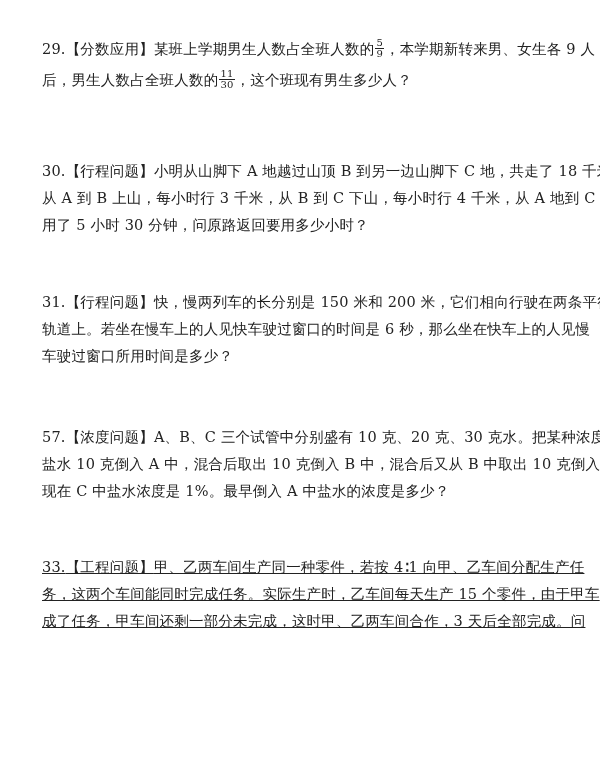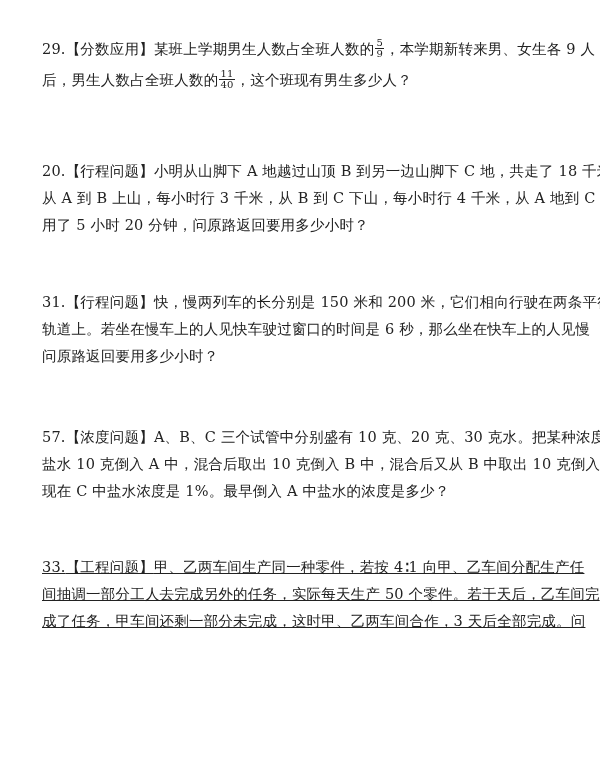--- a/index.html
+++ b/index.html
@@ -59,49 +59,49 @@
 </head>
 <body>
 
 <div class="page">
 
   <div class="problem" style="top:36px;">
     <span class="line">
       <span>29.</span><span class="bracket-tag">【分数应用】</span><span>某班上学期男生人数占全班人数的</span><span class="frac"><span class="num">5</span><span class="den">9</span></span><span>，本学期新转来男、女生各 9 人</span>
     </span>
     <span class="line" style="margin-top:4px;">
-      <span>后，男生人数占全班人数的</span><span class="frac"><span class="num">11</span><span class="den">40</span></span><span>，这个班现有男生多少人？</span>
+      <span>后，男生人数占全班人数的</span><span class="frac"><span class="num">11</span><span class="den">30</span></span><span>，这个班现有男生多少人？</span>
     </span>
   </div>
 
   <div class="problem" style="top:158px;">
     <span class="line">
-      <span>20.</span><span class="bracket-tag">【行程问题】</span><span>小明从山脚下 A 地越过山顶 B 到另一边山脚下 C 地，共走了 18 千米，</span>
+      <span>30.</span><span class="bracket-tag">【行程问题】</span><span>小明从山脚下 A 地越过山顶 B 到另一边山脚下 C 地，共走了 18 千米，</span>
     </span>
     <span class="line">从 A 到 B 上山，每小时行 3 千米，从 B 到 C 下山，每小时行 4 千米，从 A 地到 C 地共</span>
-    <span class="line">用了 5 小时 20 分钟，问原路返回要用多少小时？</span>
+    <span class="line">用了 5 小时 30 分钟，问原路返回要用多少小时？</span>
   </div>
 
   <div class="problem" style="top:289px;">
     <span class="line">
       <span>31.</span><span class="bracket-tag">【行程问题】</span><span>快，慢两列车的长分别是 150 米和 200 米，它们相向行驶在两条平行</span>
     </span>
     <span class="line">轨道上。若坐在慢车上的人见快车驶过窗口的时间是 6 秒，那么坐在快车上的人见慢</span>
-    <span class="line">问原路返回要用多少小时？</span>
+    <span class="line">车驶过窗口所用时间是多少？</span>
   </div>
 
   <div class="problem" style="top:424px;">
     <span class="line">
       <span>57.</span><span class="bracket-tag">【浓度问题】</span><span>A、B、C 三个试管中分别盛有 10 克、20 克、30 克水。把某种浓度的</span>
     </span>
     <span class="line">盐水 10 克倒入 A 中，混合后取出 10 克倒入 B 中，混合后又从 B 中取出 10 克倒入 C 中，</span>
     <span class="line">现在 C 中盐水浓度是 1%。最早倒入 A 中盐水的浓度是多少？</span>
   </div>
 
   <div class="problem" style="top:554px;text-decoration:underline;">
     <span class="line">
       <span>33.</span><span class="bracket-tag">【工程问题】</span><span>甲、乙两车间生产同一种零件，若按 4∶1 向甲、乙车间分配生产任</span>
     </span>
-    <span class="line">间抽调一部分工人去完成另外的任务，实际每天生产 50 个零件。若干天后，乙车间完</span>
+    <span class="line">务，这两个车间能同时完成任务。实际生产时，乙车间每天生产 15 个零件，由于甲车</span>
     <span class="line">成了任务，甲车间还剩一部分未完成，这时甲、乙两车间合作，3 天后全部完成。问</span>
   </div>
 
 </div>
 
 </body></html>

